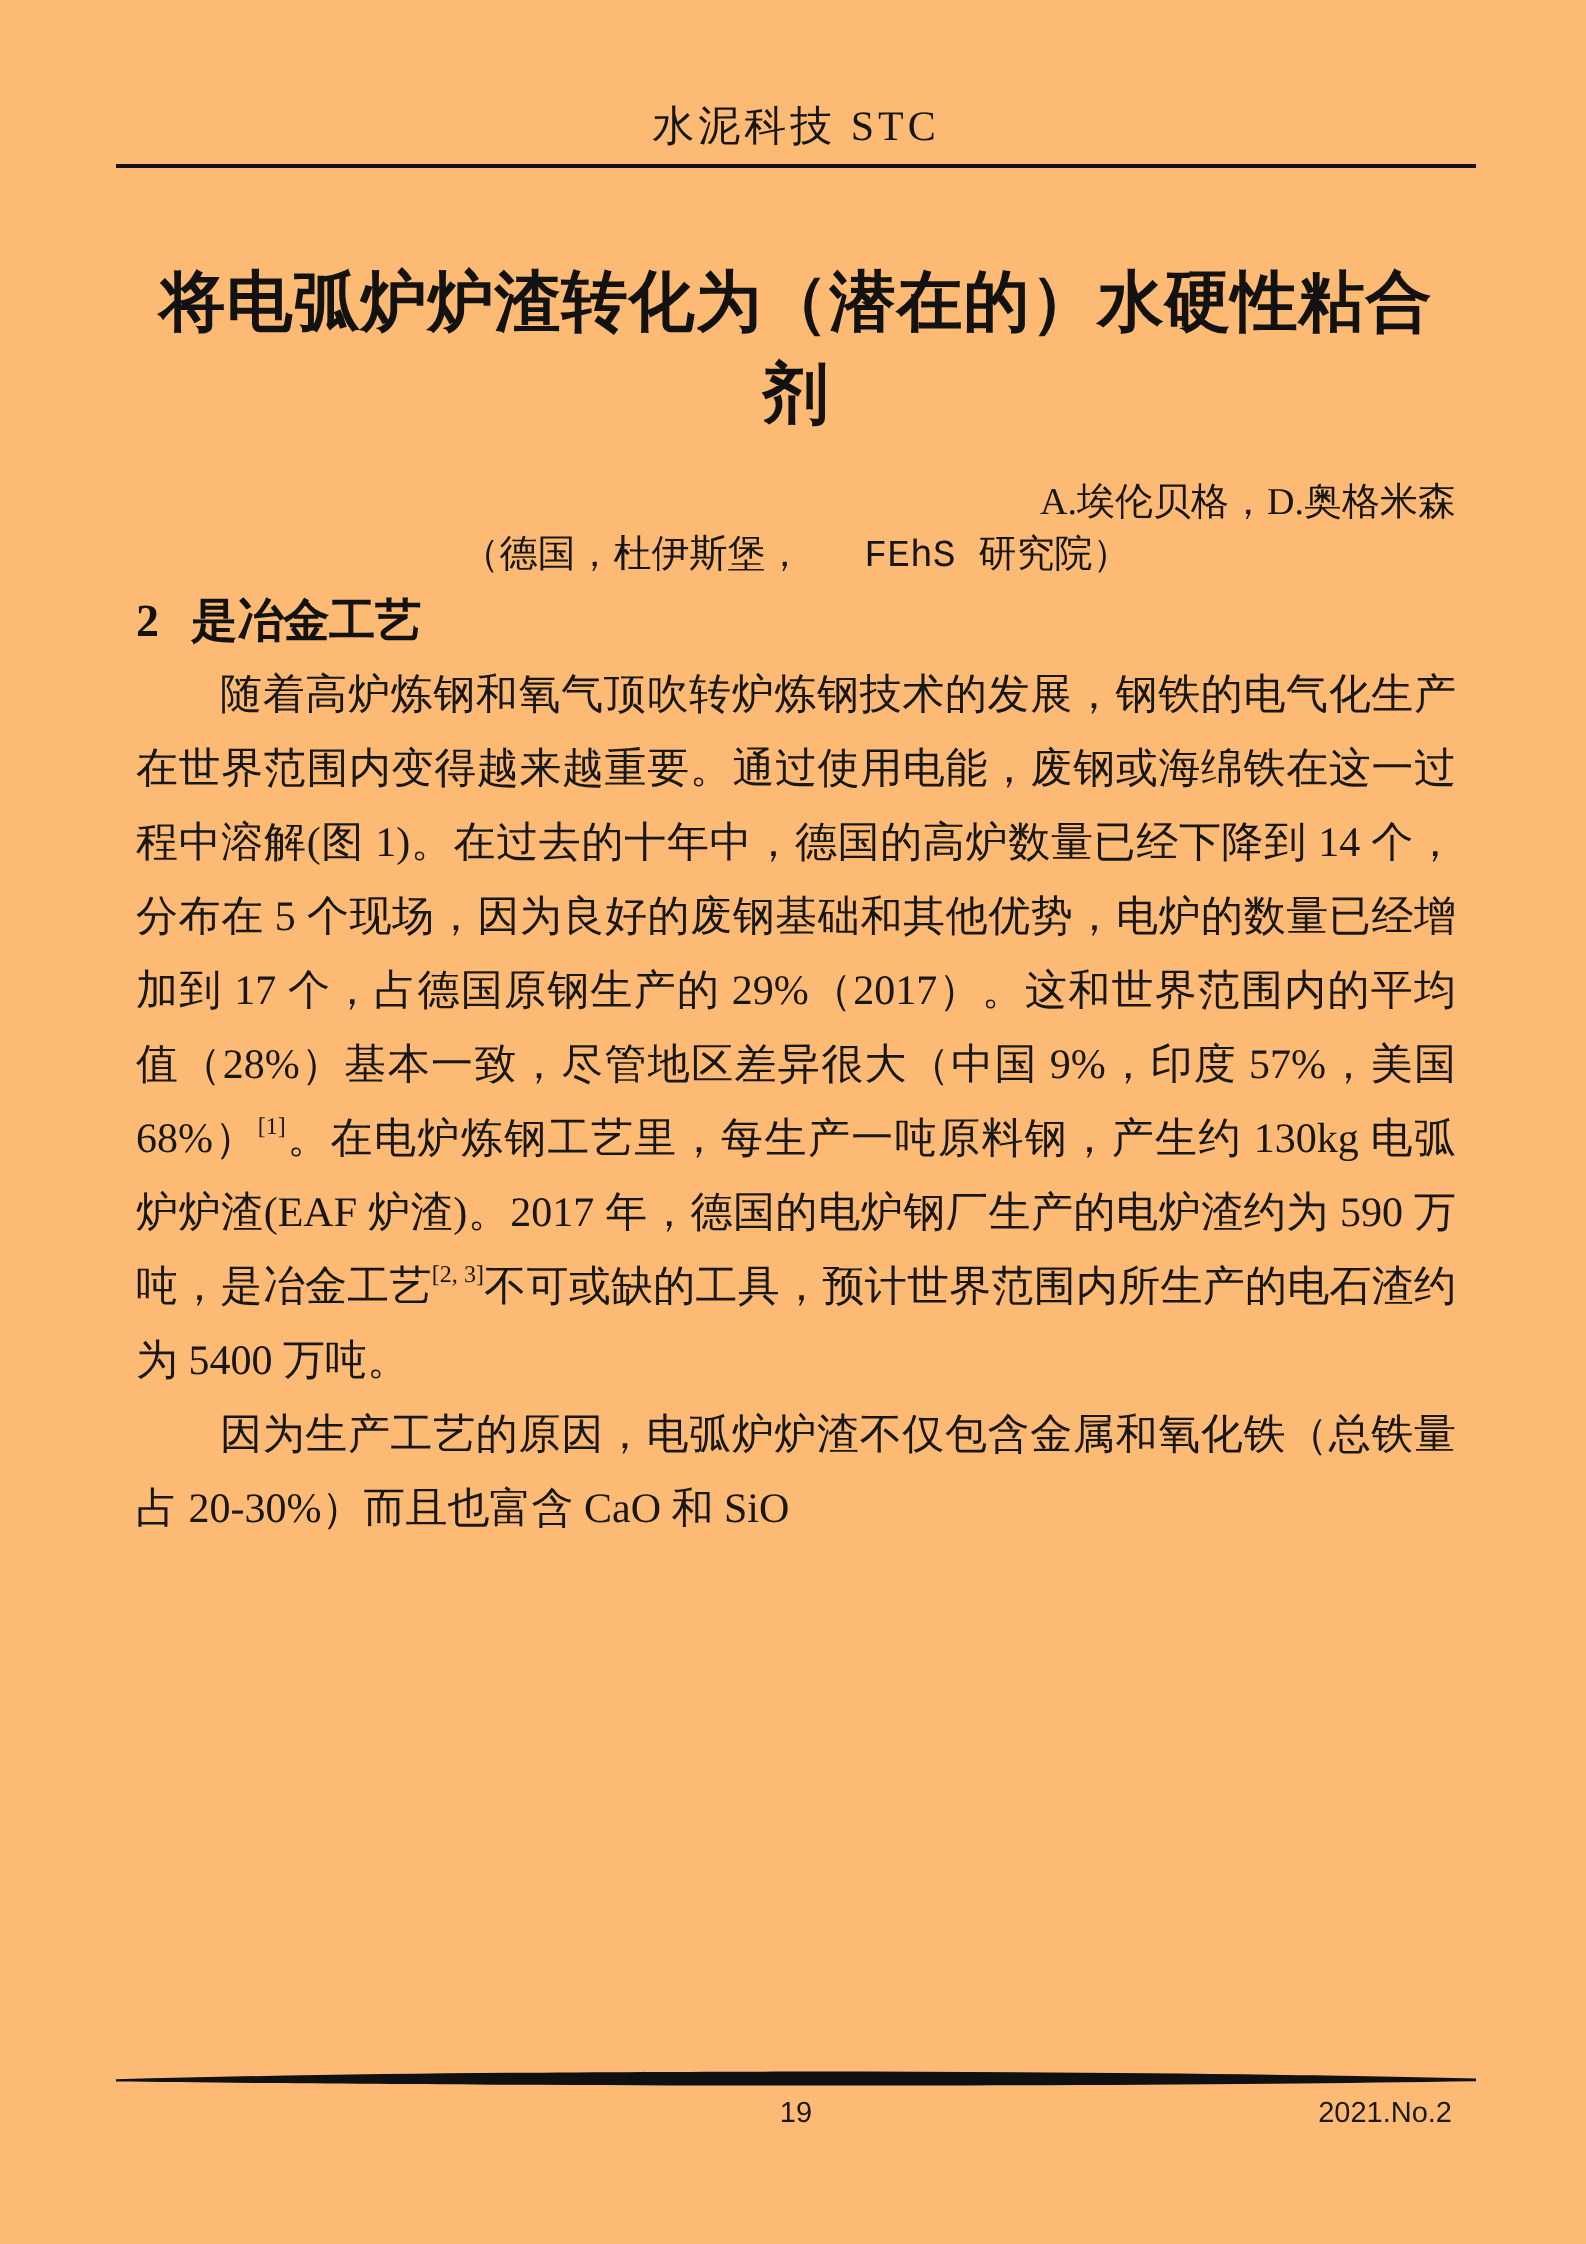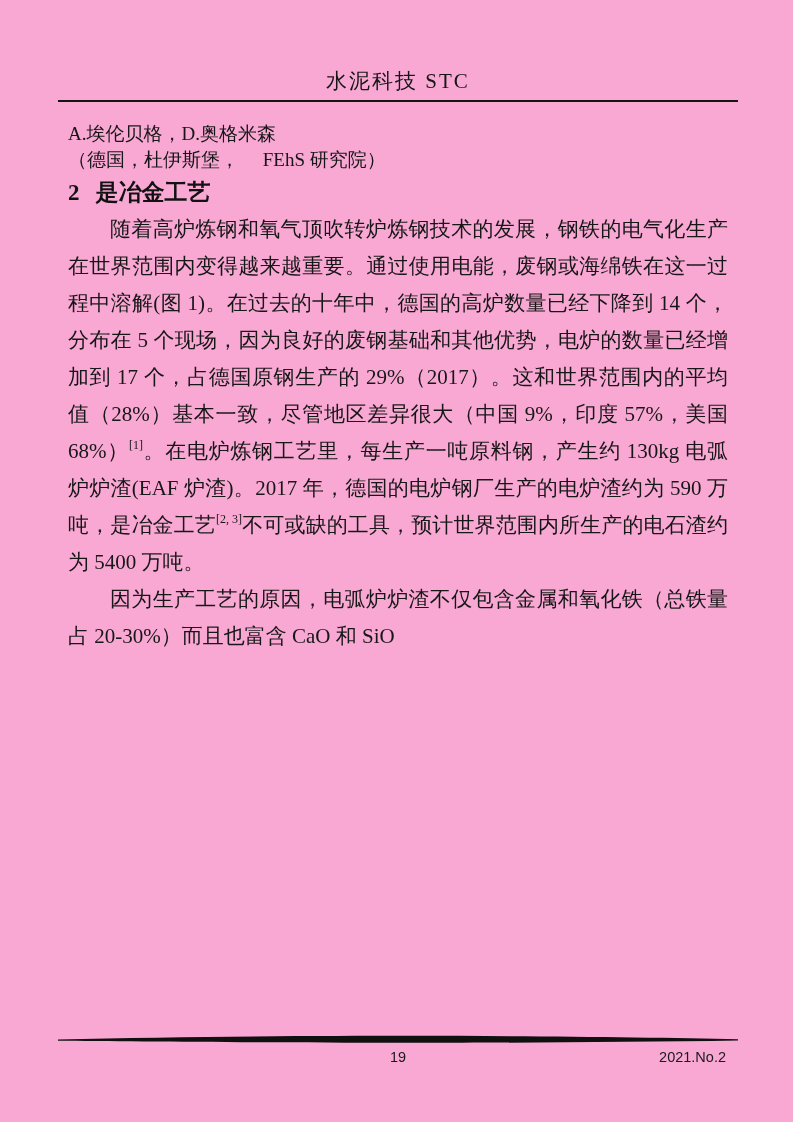--- a/index.html
+++ b/index.html
@@ -11,23 +11,23 @@
     width: 793px;
     height: 1122px;
     overflow: hidden;
     color: #161616;
     font-family: "Liberation Serif", "DejaVu Serif", serif;
   }
   .page {
     position: relative;
     width: 793px;
     height: 1122px;
-    background: #f9a8d4;
+    background: #fdba74;
     box-sizing: border-box;
-    padding: 68px 65px 0 68px;
+    padding: 50px 65px 0 68px;
   }
   .journal {
     text-align: center;
     font-size: 21px;
     line-height: 26px;
     letter-spacing: 2px;
     font-family: "Liberation Serif", "DejaVu Serif", serif;
   }
   .header-rule {
     border: none;
@@ -39,29 +39,30 @@
     text-align: center;
     font-family: "Liberation Sans", "DejaVu Sans", sans-serif;
     font-weight: bold;
     font-size: 33px;
     line-height: 46px;
     letter-spacing: 0.5px;
     color: #121212;
   }
   .authors {
     margin-top: 20px;
-    text-align: left;
+    text-align: right;
     font-size: 19px;
     line-height: 24px;
   }
   .affiliation {
     margin-top: 2px;
-    text-align: left;
+    text-align: center;
     font-size: 19px;
     line-height: 24px;
+    font-family: Liberation Mono, monospace;
   }
   .sec-h {
     font-family: "Liberation Sans", "DejaVu Sans", sans-serif;
     font-weight: bold;
     font-size: 23px;
     line-height: 30px;
     margin: 16px 0 0 0;
     color: #121212;
   }
   .sec-h.second {
@@ -121,20 +122,21 @@
   }
 </style>
 </head>
 <body>
 
 <div class="page">
 
   <div class="journal">水泥科技 STC</div>
   <hr class="header-rule">
 
+  <h1 class="title">将电弧炉炉渣转化为（潜在的）水硬性粘合剂</h1>
   <div class="authors">A.埃伦贝格，D.奥格米森</div>
   <div class="affiliation">（德国，杜伊斯堡，　 FEhS 研究院）</div>
 
   <div class="section">
   </div>
 
   <div class="section">
     <h2 class="sec-h second"><span class="sec-num">2</span><span>是冶金工艺</span></h2>
     <p class="body"><span>随着高炉炼钢和氧气顶吹转炉炼钢技术的发展，钢铁的电气化生产在世界范围内变得越来越重要。通过使用电能，废钢或海绵铁在这一过程中溶解(图 1)。在过去的十年中，德国的高炉数量已经下降到 14 个，分布在 5 个现场，因为良好的废钢基础和其他优势，电炉的数量已经增加到 17 个，占德国原钢生产的 29%（2017）。这和世界范围内的平均值（28%）基本一致，尽管地区差异很大（中国 9%，印度 57%，美国 68%）</span><sup class="ref">[1]</sup><span>。在电炉炼钢工艺里，每生产一吨原料钢，产生约 130kg 电弧炉炉渣(EAF 炉渣)。2017 年，德国的电炉钢厂生产的电炉渣约为 590 万吨，是冶金工艺</span><sup class="ref">[2, 3]</sup><span>不可或缺的工具，预计世界范围内所生产的电石渣约为 5400 万吨。</span></p>
     <p class="body"><span>因为生产工艺的原因，电弧炉炉渣不仅包含金属和氧化铁（总铁量占 20-30%）而且也富含 CaO 和 SiO</span></p>

